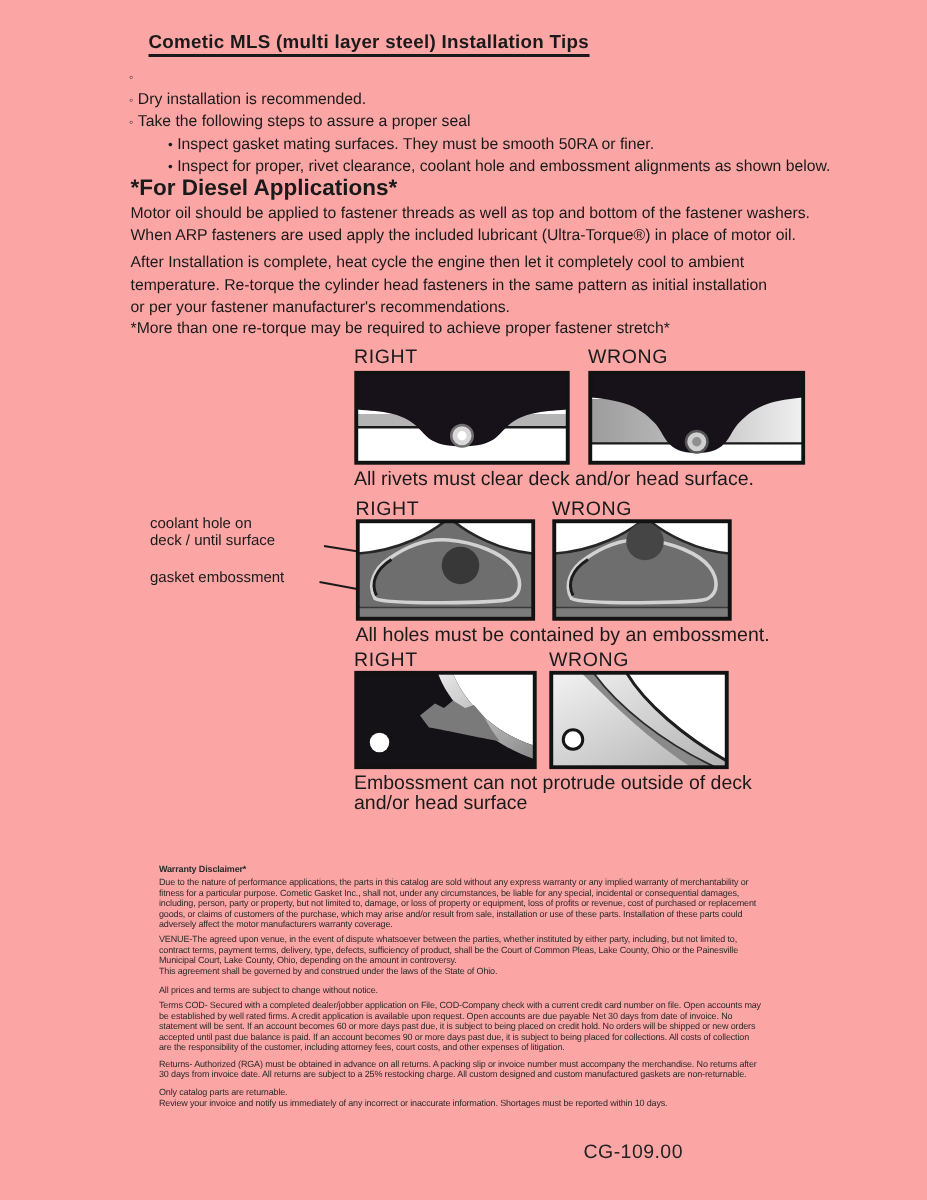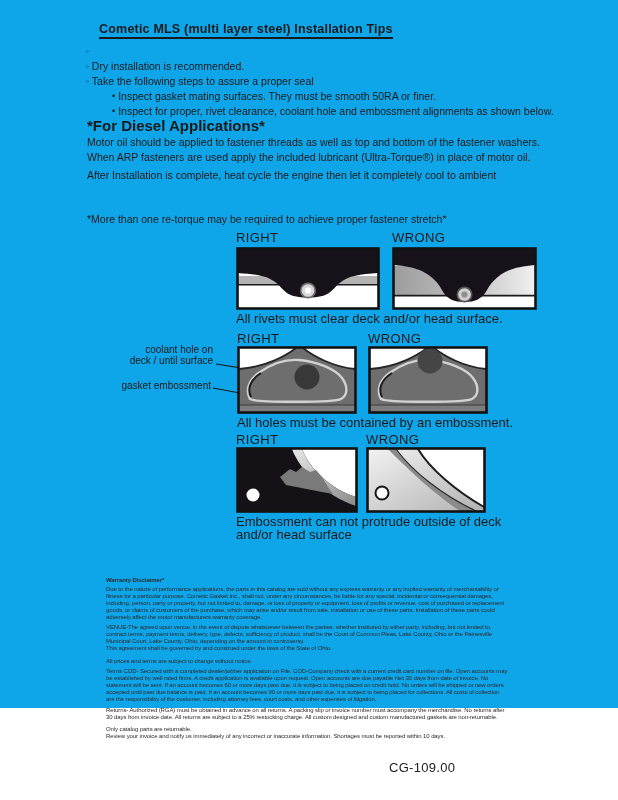--- a/index.html
+++ b/index.html
@@ -1,30 +1,30 @@
 <!DOCTYPE html>
 <html><head>
 <meta charset="utf-8">
 <style>
   *{margin:0;padding:0;box-sizing:border-box}
   html,body{background:#ffffff}
   body{width:618px;height:800px;overflow:hidden}
-  .page{position:relative;width:618px;height:708px;background:#0ea5e9;
+  .page{position:relative;width:618px;height:800px;background:#fca5a5;
         font-family:"Liberation Sans",sans-serif;color:#1a1a1a}
   .abs{position:absolute}
   .title{font-size:12.5px;font-weight:bold;letter-spacing:.2px;
          border-bottom:2px solid #1a1a1a;padding-bottom:1px;display:inline-block}
   .bline{font-size:10.5px;line-height:15px;white-space:nowrap}
   .brow{display:flex;align-items:flex-start;font-size:10.5px;line-height:15px;white-space:nowrap}
   .mk1{font-size:8px;line-height:15px;margin-right:3px;position:relative;top:0}
   .mk2{font-size:9px;line-height:15px;margin-right:3px}
   .h2{font-size:15px;font-weight:bold;white-space:nowrap}
   .dg-label{font-size:13px;letter-spacing:.4px;text-align:left;white-space:nowrap}
   .caption{font-size:13px;line-height:13px;white-space:nowrap}
-  .small-label{font-size:10px;line-height:10.5px;text-align:right;white-space:nowrap}
+  .small-label{font-size:10px;line-height:10.5px;text-align:left;white-space:nowrap}
   .wd{font-size:6px;line-height:7px;letter-spacing:-.1px;color:#2b2b2b;white-space:nowrap}
   .wd-h{font-weight:bold}
   .footer{font-size:13px;letter-spacing:.3px;color:#222}
   svg{display:block}
 </style>
 </head>
 <body>
 
 <div class="page">
 
@@ -54,20 +54,22 @@
     </div>
   </div>
 
   <div class="abs h2" style="left:87px;top:117px">*For Diesel Applications*</div>
   <div class="abs" style="left:87px;top:135px">
     <div class="bline">Motor oil should be applied to fastener threads as well as top and bottom of the fastener washers.</div>
     <div class="bline">When ARP fasteners are used apply the included lubricant (Ultra-Torque®) in place of motor oil.</div>
   </div>
   <div class="abs" style="left:87px;top:168px">
     <div class="bline">After Installation is complete, heat cycle the engine then let it completely cool to ambient</div>
+    <div class="bline">temperature. Re-torque the cylinder head fasteners in the same pattern as initial installation</div>
+    <div class="bline">or per your fastener manufacturer's recommendations.</div>
   </div>
   <div class="abs bline" style="left:87px;top:212px">*More than one re-torque may be required to achieve proper fastener stretch*</div>
 
   <div class="abs dg-label" style="left:236px;top:230px;width:144px">RIGHT</div>
   <div class="abs dg-label" style="left:392px;top:230px;width:145px">WRONG</div>
 
   <div class="abs" style="left:236px;top:247px">
     <svg width="144" height="63" viewBox="0 0 144 63">
       <rect x="1.5" y="1.5" width="141" height="60" fill="#ffffff"></rect>
       <rect x="2" y="29" width="140" height="8.5" fill="#b4b4b4"></rect>

